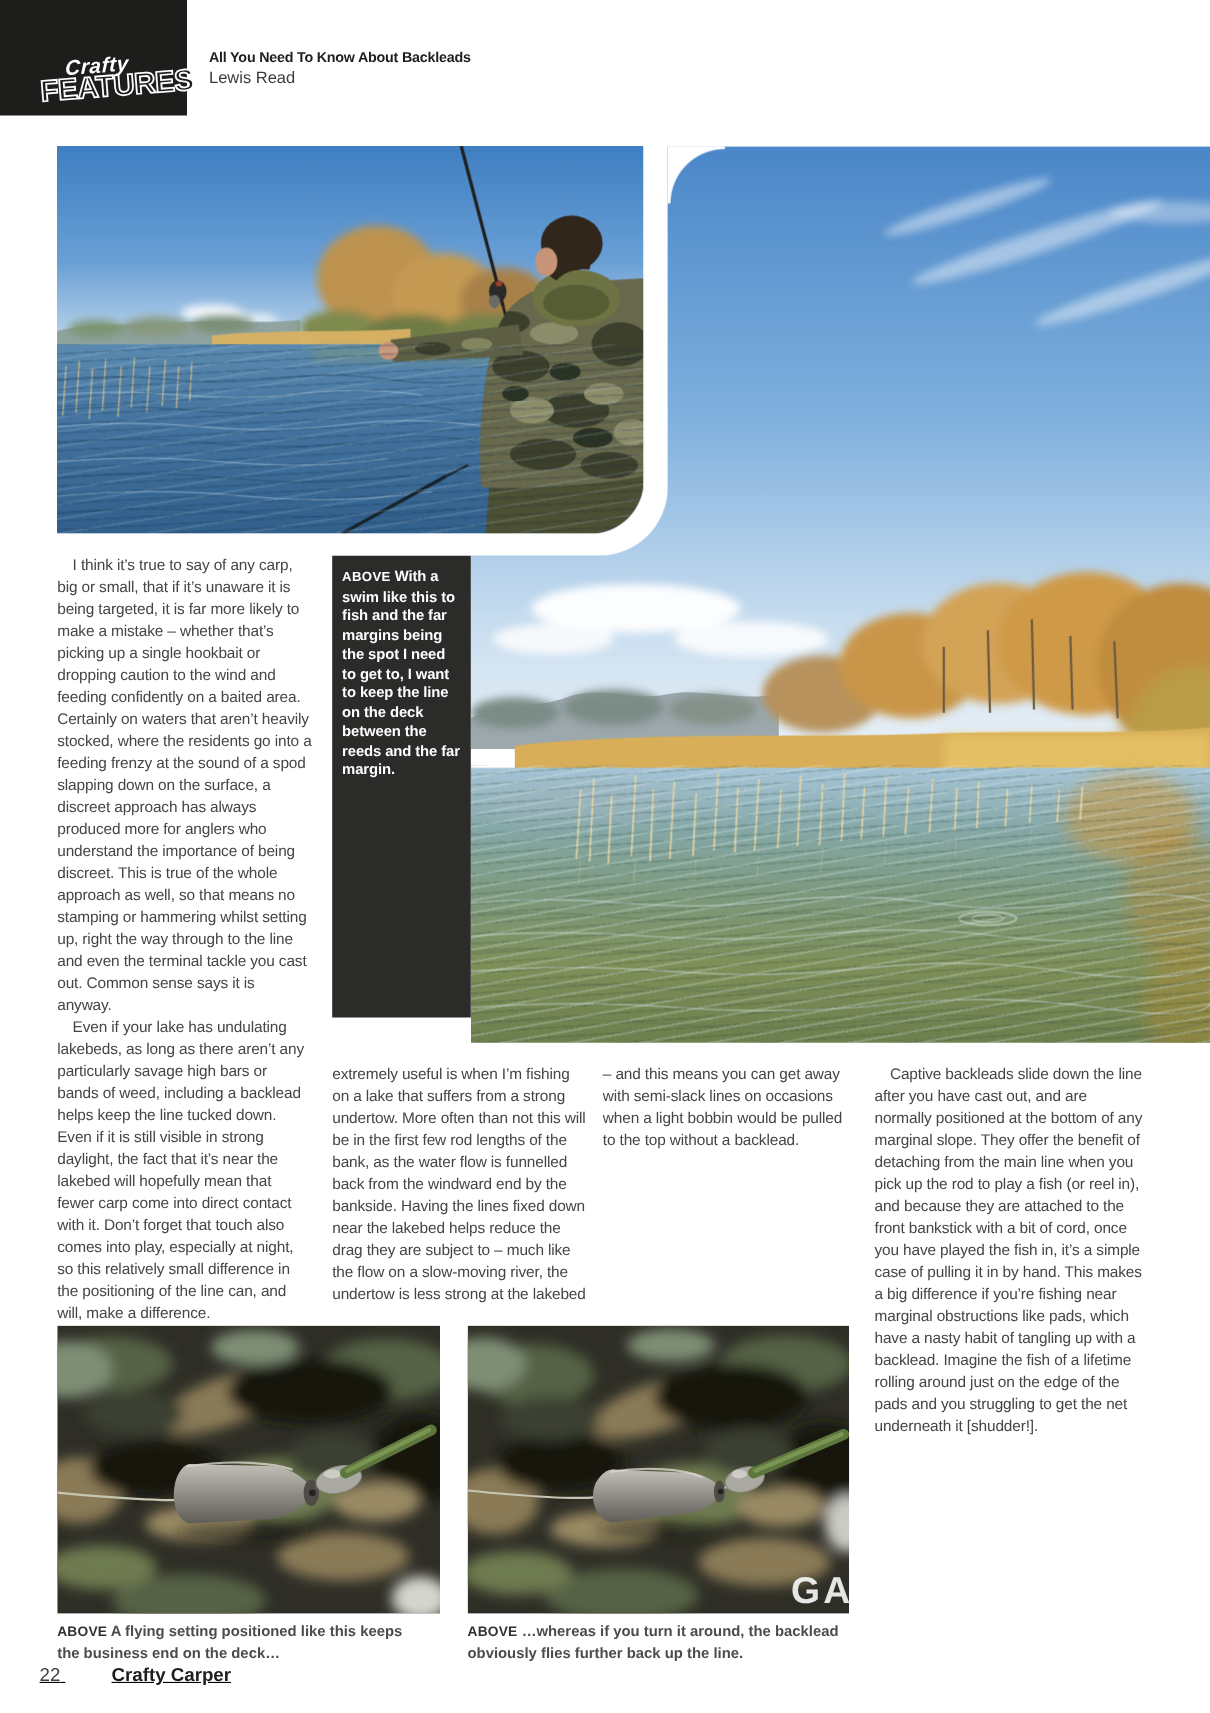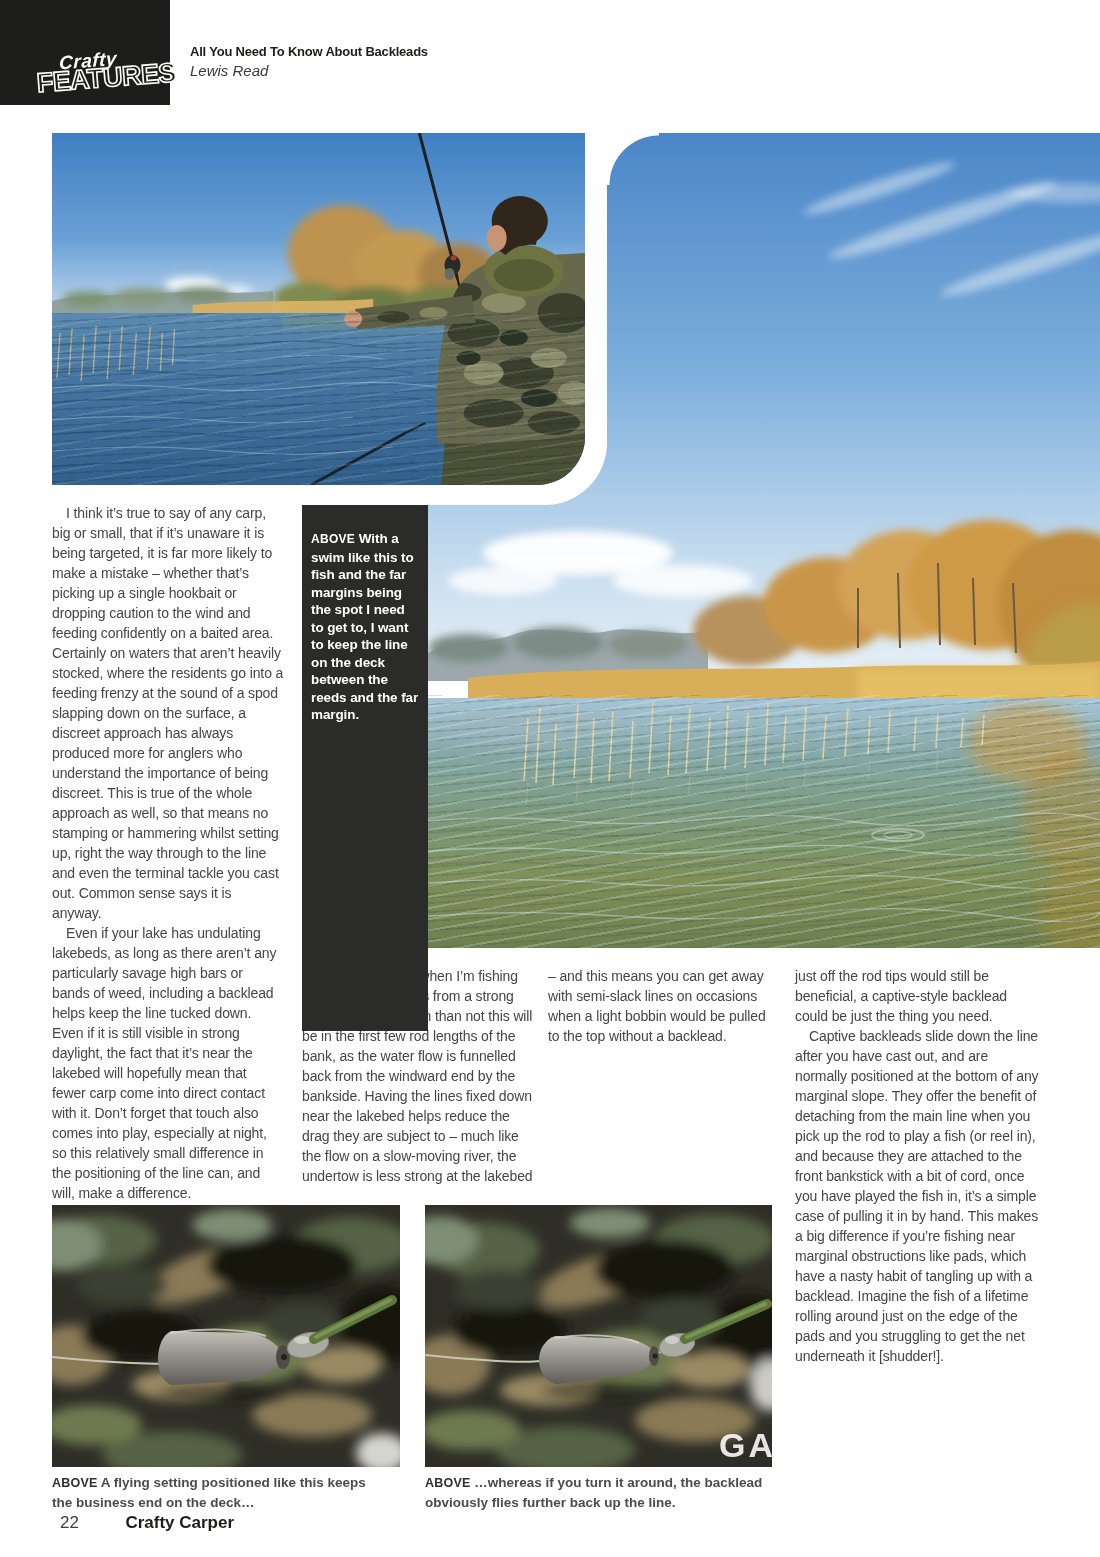--- a/index.html
+++ b/index.html
@@ -16,21 +16,21 @@
   .logo-script{
     font-style:italic;font-weight:800;font-size:19px;color:#fff;
     margin-left:24px;margin-bottom:-8px;letter-spacing:.5px;transform:skewX(-6deg);
   }
   .logo-word{
     font-weight:800;font-size:27px;color:#1d1d1b;letter-spacing:-.5px;
     -webkit-text-stroke:1.6px #fff;
   }
   .title-wrap{left:190px;top:44px;z-index:6;}
   .page-title{margin:0;font-size:13px;font-weight:800;color:#1d1d1b;letter-spacing:-.2px;}
-  .byline{font-style:italic;font-size:15px;color:#3a3a3a;margin-top:3px;}
+  .byline{font-size:15px;color:#3a3a3a;margin-top:3px;}
 
   
   .photo-right{left:428px;top:133px;width:672px;height:815px;z-index:1;overflow:hidden;}
   .photo-right svg,.photo-left svg,.camo svg{display:block;width:100%;height:100%;}
   .corner-fix{
     left:607px;top:133px;width:52px;height:52px;z-index:2;
     background:radial-gradient(circle at 100% 100%, rgba(255,255,255,0) 0 49px, #fff 50px);
   }
   .photo-left-frame{
     left:52px;top:133px;width:555px;height:372px;background:#fff;
@@ -49,22 +49,22 @@
   }
   .ripples-right{
     top:69%;height:31%;
     background:
       repeating-linear-gradient(170deg, rgba(225,238,244,.25) 0 2px, rgba(0,0,0,0) 2px 11px),
       repeating-linear-gradient(176deg, rgba(40,70,50,.18) 0 1.5px, rgba(0,0,0,0) 1.5px 9px);
   }
 
   
   .caption-box{
-    left:302px;top:505px;width:126px;height:526px;background:#2b2b29;z-index:4;
-    box-sizing:border-box;padding:25px 9px;color:#fff;
+    left:302px;top:505px;width:126px;height:420px;background:#2b2b29;z-index:4;
+    box-sizing:border-box;padding:10px 9px;color:#fff;
   }
   .caption-box p{margin:0 0 15px 0;font-size:13.5px;line-height:17.5px;font-weight:700;letter-spacing:-.1px;}
   .cap-label{font-size:12px;letter-spacing:.3px;}
 
   
   .col{width:232px;font-size:14px;line-height:20px;color:#454545;letter-spacing:-.12px;}
   .col p{margin:0;}
   .col p.ind{text-indent:14px;}
   .col1{left:52px;top:503px;}
   .col2{left:302px;top:966px;}
@@ -74,21 +74,21 @@
   
   .camo{top:1205px;height:262px;overflow:hidden;z-index:1;}
   .camo1{left:52px;width:348px;}
   .camo2{left:425px;width:347px;}
   .pcaption{font-size:13.5px;line-height:19px;font-weight:600;color:#4c4c4c;}
   .pcaption b{font-weight:800;color:#303030;font-size:12.5px;letter-spacing:.2px;}
   .pcap1{left:52px;top:1473px;width:330px;}
   .pcap2{left:425px;top:1473px;width:345px;}
 
   
-  .footer{left:60px;top:1513px;width:500px;}
+  .footer{left:36px;top:1513px;width:500px;text-decoration:underline;}
   .page-num{font-size:17px;color:#3f3f3f;}
   .mag{font-weight:800;font-size:17px;color:#1d1d1b;margin-left:42px;}
 </style>
 </head>
 <body>
 
 <div class="abs logo-box">
   <div class="logo-rot">
     <div class="logo-script">Crafty</div>
     <div class="logo-word">FEATURES</div>
@@ -350,21 +350,20 @@
   <p class="ind">Even if your lake has undulating lakebeds, as long as there aren’t any particularly savage high bars or bands of weed, including a backlead helps keep the line tucked down. Even if it is still visible in strong daylight, the fact that it’s near the lakebed will hopefully mean that fewer carp come into direct contact with it. Don’t forget that touch also comes into play, especially at night, so this relatively small difference in the positioning of the line can, and will, make a difference.</p>
   <p class="ind">Another scenario in which I personally find captive backleads</p>
 </div>
 <div class="abs col col2">
   <p>extremely useful is when I’m fishing on a lake that suffers from a strong undertow. More often than not this will be in the first few rod lengths of the bank, as the water flow is funnelled back from the windward end by the bankside. Having the lines fixed down near the lakebed helps reduce the drag they are subject to – much like the flow on a slow-moving river, the undertow is less strong at the lakebed</p>
 </div>
 <div class="abs col col3">
   <p>– and this means you can get away with semi-slack lines on occasions when a light bobbin would be pulled to the top without a backlead.</p>
 </div>
 <div class="abs col col4">
-  <p>just off the rod tips would still be beneficial, a captive-style backlead could be just the thing you need.</p>
   <p class="ind">Captive backleads slide down the line after you have cast out, and are normally positioned at the bottom of any marginal slope. They offer the benefit of detaching from the main line when you pick up the rod to play a fish (or reel in), and because they are attached to the front bankstick with a bit of cord, once you have played the fish in, it’s a simple case of pulling it in by hand. This makes a big difference if you’re fishing near marginal obstructions like pads, which have a nasty habit of tangling up with a backlead. Imagine the fish of a lifetime rolling around just on the edge of the pads and you struggling to get the net underneath it [shudder!].</p>
 </div>
 
 <div class="abs camo camo1">
   <svg viewBox="0 0 348 262" preserveAspectRatio="none">
     <defs>
       <filter id="cb6" x="-60%" y="-60%" width="220%" height="220%">
           <feGaussianBlur stdDeviation="6"></feGaussianBlur>
         </filter>
       <linearGradient id="leadG" x1="0" y1="0" x2="0" y2="1">

